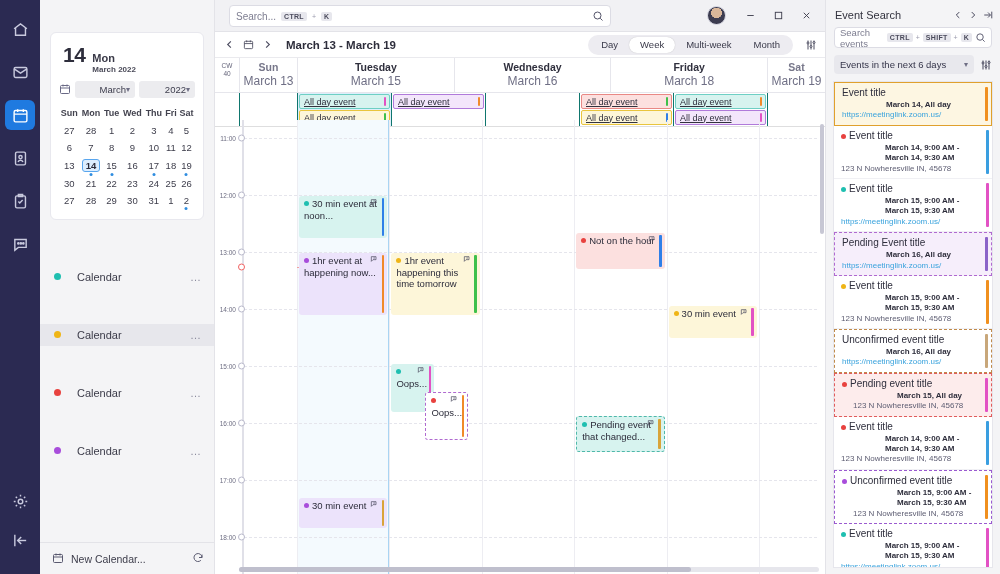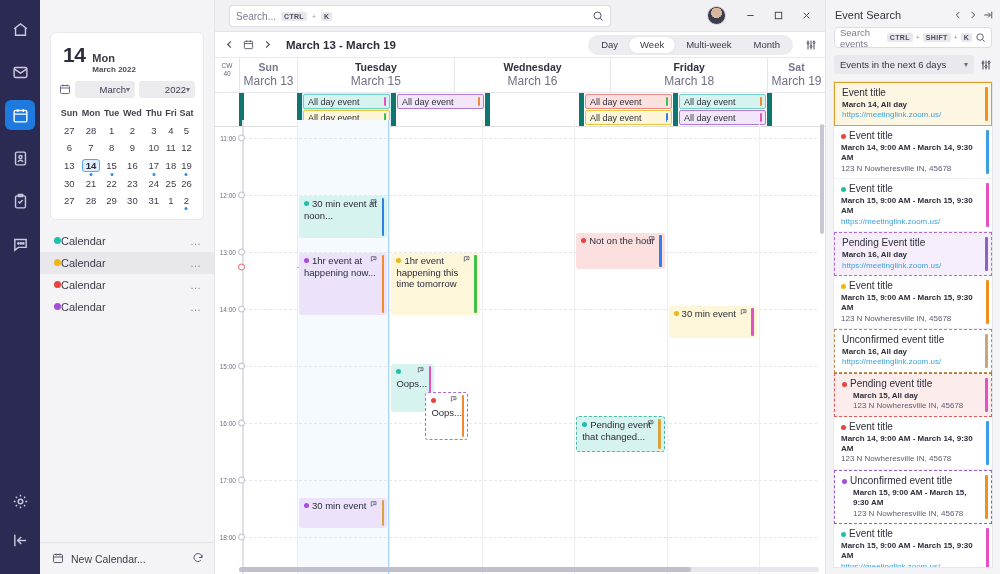--- a/index.html
+++ b/index.html
@@ -72,22 +72,22 @@
   td.today span.n {
     display:inline-block; border:1px solid #59a6ee; background:#dceeff;
     border-radius:3px; padding:0px 3px; font-weight:bold; color:#2a2a38;
   }
   td .dot {
     position:absolute; left:50%; transform:translateX(-50%);
     bottom:-1px; width:3px; height:3px; border-radius:50%; background:#2f8de0;
   }
   .callist { padding:10px 0 0 0; }
   .calrow {
-    display:flex; align-items:center; gap:0; padding:5px 12px 5px 14px;
-    cursor:pointer; font-size:11px; color:#3b3b49;
+    display:flex; align-items:center; gap:16px; padding:5px 12px 5px 14px;
+    cursor:pointer; font-size:11px; color:#3b3b49;margin-top:36px;
   }
   .calrow.sel { background:#e7e7ec; }
   .cdot { width:7px; height:7px; border-radius:50%; flex:0 0 7px; }
   .calrow .lbl { flex:1; }
   .calrow .dots { color:#8a8a9c; letter-spacing:1px; font-size:11px; }
   .lpanel-foot {
     position:absolute; bottom:0; left:0; right:0; height:32px;
     border-top:1px solid #e3e3e8; display:flex; align-items:center;
     padding:0 10px 0 12px; gap:7px; font-size:10.5px; color:#3d3d4b;
     background:#f4f4f6;
@@ -155,21 +155,21 @@
     min-width:0;
   }
   .dcol.narrow { flex:0 0 58px; }
   .dcol.today { background:#ddeffc; }
   .dname { font-size:10.5px; font-weight:bold; color:#2f2f3d; }
   .dname.dim { font-weight:bold; color:#77778a; }
   .ddate { font-size:12px; color:#6f6f85; margin-top:1px; }
 
   .alldayrow { display:flex; border-bottom:1px solid #dededf; background:#fff;
                position:relative; height:34px; overflow:hidden;}
-  .adcol { flex:1; border-left:5px solid #0f766e; padding:1px 1px 0 1px; min-width:0;}
+  .adcol { flex:1; border-left:1px solid #0f766e; padding:1px 1px 0 1px; min-width:0;text-decoration:underline;}
   .adcol.narrow { flex:0 0 58px; }
   .adcol.today { background:#ddeffc; }
   .adev {
     height:15px; margin-bottom:1px; border-radius:2px; display:flex;
     align-items:center; font-size:9px; padding-left:4px; position:relative;
     overflow:hidden; white-space:nowrap; cursor:pointer; color:#2e2e3c;
   }
   .adev .bar { position:absolute; right:3px; top:2px; bottom:2px; width:2.5px; border-radius:1px; }
 
   .timegrid { position:absolute; left:0; right:0; top:62px; bottom:0; overflow:hidden; }
@@ -245,21 +245,21 @@
     position:relative; padding:3px 9px 4px 7px; border-bottom:1px solid #f0f0f4;
     cursor:pointer; line-height:1.3;
   }
   .rp-item.sel { background:#fdf6e2; border:1.5px solid #e0a02c; }
   .rp-item.pend { background:#f6eefb; border:1.5px dashed #b06ad0; }
   .rp-item.pend2 { background:#fdecec; border:1.5px dashed #e05c5c; }
   .rp-item.unc { background:#fff; border:1.5px dashed #c08a4a; }
   .rp-item.unc2 { background:#fff; border:1.5px dashed #9a5ad0; }
   .rp-t { font-size:10px; color:#2e2e3c; }
   .rp-t .dt { width:5px; height:5px; border-radius:50%; display:inline-block; margin-right:3px; }
-  .rp-sub { font-size:8px; font-weight:bold; color:#2e2e3c; margin-top:1px; }
+  .rp-sub { font-size:8px; font-weight:bold; color:#2e2e3c; margin-top:1px;margin-left:44px; }
   .rp-loc { font-size:8px; color:#5d5d72; margin-top:0px; }
   .rp-loc.link { color:#3aa3dd; }
   .rp-acc { position:absolute; right:3px; top:4px; bottom:4px; width:3px; border-radius:1px; }
   .rp-indent { padding-left:11px; }
 </style>
 </head>
 <body>
 
 <div class="app">
 

